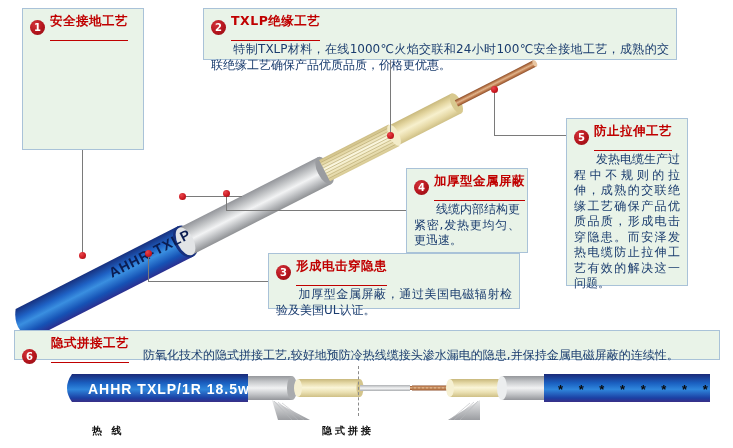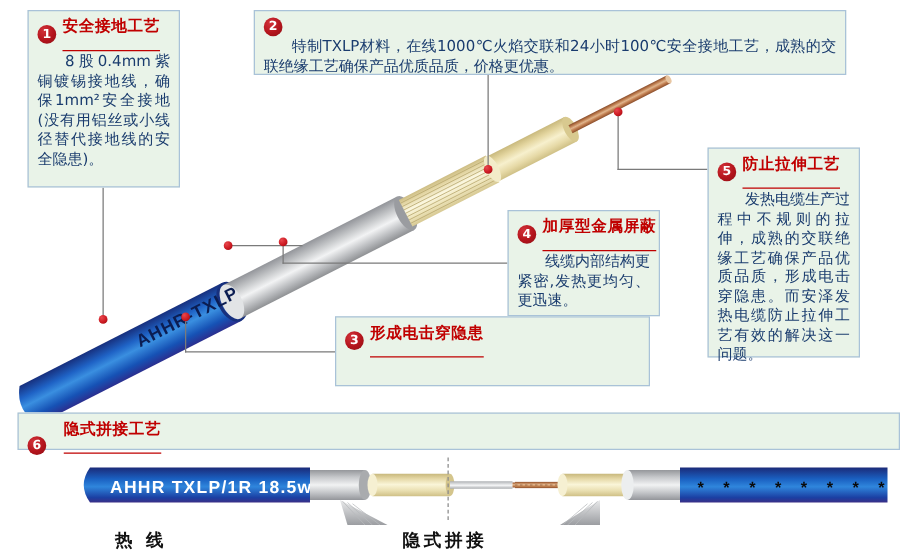--- a/index.html
+++ b/index.html
@@ -65,21 +65,21 @@
     background:radial-gradient(circle at 33% 30%,#e8474d 0%,#cc1a22 55%,#94070d 100%);
     z-index:40;
   }
 
   
   #cable{position:absolute;left:0;top:40px;width:560px;height:290px;z-index:10;}
 
   
   #bottomcable{position:absolute;left:10px;top:368px;width:713px;height:52px;z-index:10;}
   .lbl{
-    position:absolute;color:#111;font-weight:bold;font-size:14px;
+    position:absolute;color:#111;font-weight:bold;font-size:10px;
     letter-spacing:3px;z-index:25;
   }
   #lbl-hot{left:92px;top:424px;}
   #lbl-splice{left:322px;top:424px;}
   #lbl-cold{left:552px;top:448px;text-align:right;}
 </style>
 </head>
 <body>
 
 <div class="stage">
@@ -182,35 +182,36 @@
 
   <div class="leader lh" style="left:494px;top:135px;width:72px;"></div>
   <div class="leader lv" style="left:494px;top:89px;height:47px;"></div>
   <div class="dot" style="left:491px;top:86px;"></div>
 
   <div class="box" id="box1">
     <div class="bhead">
       <span class="badge">1</span>
       <span class="btitle">安全接地工艺</span>
     </div>
-    <div class="btext"><span class="indent"></span><span>8股0.4mm紫铜镀锡接地线，确保1mm²安全接地 (没有用铝丝或小线径替代接地线的安全隐患)。</span></div>
   </div>
 
   <div class="box" id="box2">
     <div class="bhead">
       <span class="badge">2</span>
+      <span class="btitle">TXLP绝缘工艺</span>
     </div>
     <div class="btext"><span class="indent"></span><span>特制TXLP材料，在线1000℃火焰交联和24小时100℃安全接地工艺，成熟的交联绝缘工艺确保产品优质品质，价格更优惠。</span></div>
   </div>
 
   <div class="box" id="box3">
     <div class="bhead">
       <span class="badge">3</span>
       <span class="btitle">形成电击穿隐患</span>
     </div>
+    <div class="btext"><span class="indent"></span><span>加厚型金属屏蔽，通过美国电磁辐射检验及美国UL认证。</span></div>
   </div>
 
   <div class="box" id="box4">
     <div class="bhead">
       <span class="badge">4</span>
       <span class="btitle">加厚型金属屏蔽</span>
     </div>
     <div class="btext"><span class="indent"></span><span>线缆内部结构更紧密,发热更均匀、更迅速。</span></div>
   </div>
 
@@ -219,20 +220,21 @@
       <span class="badge">5</span>
       <span class="btitle">防止拉伸工艺</span>
     </div>
     <div class="btext"><span class="indent"></span><span>发热电缆生产过程中不规则的拉伸，成熟的交联绝缘工艺确保产品优质品质，形成电击穿隐患。而安泽发热电缆防止拉伸工艺有效的解决这一问题。</span></div>
   </div>
 
   <div class="box" id="box6">
     <div class="inner6">
       <span class="badge">6</span>
       <span class="btitle">隐式拼接工艺</span>
+      <span class="btext">防氧化技术的隐式拼接工艺,较好地预防冷热线缆接头渗水漏电的隐患,并保持金属电磁屏蔽的连续性。</span>
     </div>
   </div>
 
   <svg id="bottomcable" viewBox="0 0 713 52">
     <defs>
       <linearGradient id="bBlue" x1="0" y1="1" x2="0" y2="0">
         <stop offset="0%" stop-color="#3a2f86"></stop>
         <stop offset="14%" stop-color="#1b3fa3"></stop>
         <stop offset="45%" stop-color="#2f86dc"></stop>
         <stop offset="68%" stop-color="#1a5fc0"></stop>

